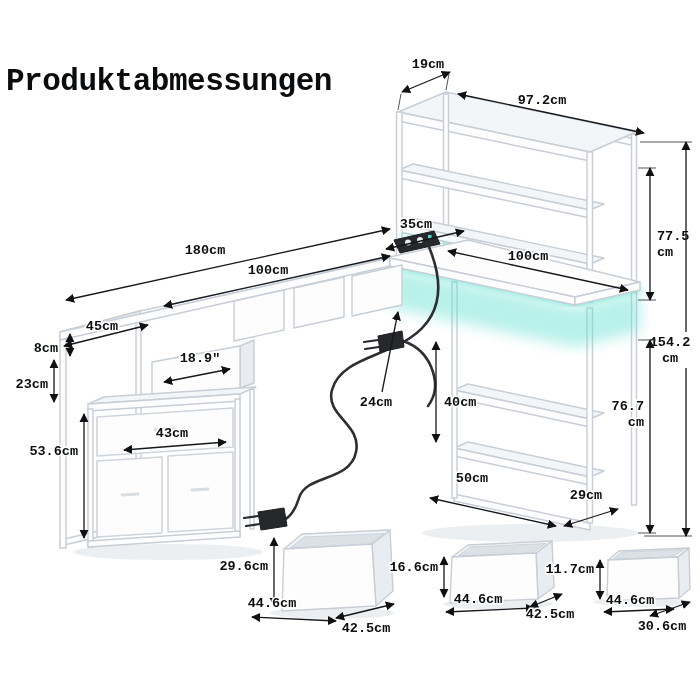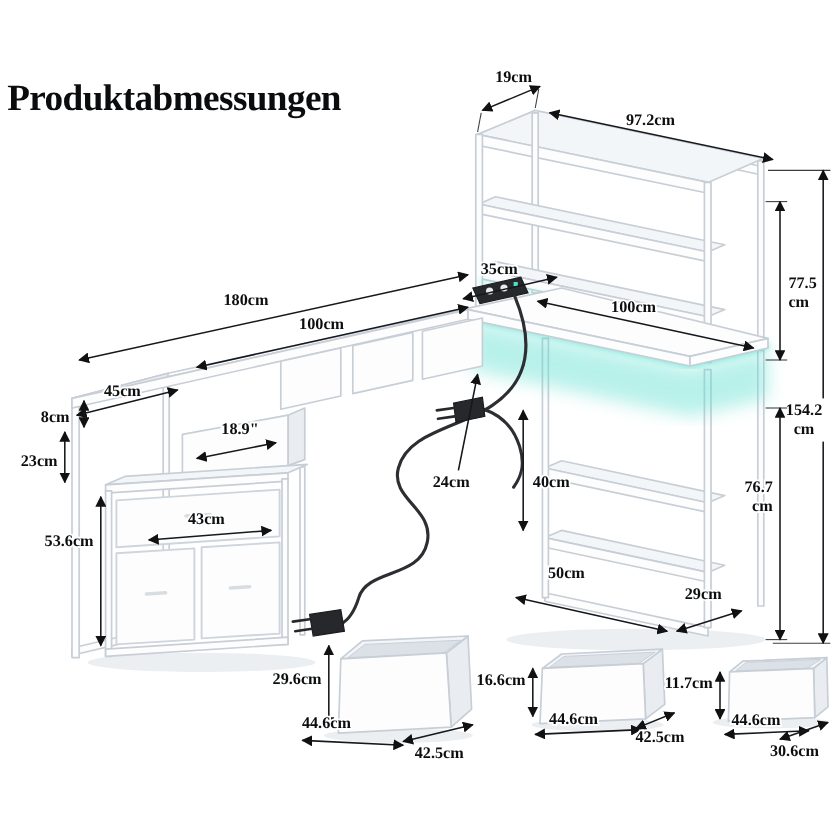--- a/index.html
+++ b/index.html
@@ -1,17 +1,17 @@
 <!DOCTYPE html>
 <html><head>
 <meta charset="utf-8">
 <style>
   html,body{margin:0;padding:0;background:#fff;}
   .stage{position:relative;width:700px;height:700px;background:#ffffff;overflow:hidden;
-         font-family:Liberation Serif, serif;}
+         font-family:Liberation Mono, monospace;}
   .title{position:absolute;left:6px;top:64px;margin:0;font-size:31px;font-weight:800;
          color:#0b0c0e;letter-spacing:-0.5px;}
   svg{position:absolute;left:0;top:0;}
   .furn{fill:#fdfdfe;stroke:#c7ced6;stroke-width:1.4;stroke-linejoin:round;}
   .furn-top{fill:#f3f6f8;stroke:#c7ced6;stroke-width:1.4;stroke-linejoin:round;}
   .furn-side{fill:#e9edf1;stroke:#c7ced6;stroke-width:1.4;stroke-linejoin:round;}
   .inner{fill:#dbe1e7;stroke:#c7ced6;stroke-width:0.8;}
   .fabric{fill:#fdfdfe;stroke:#ced5dc;stroke-width:1.6;stroke-linejoin:round;}
   .shadow{fill:#eceff2;stroke:none;}
   .dim{stroke:#15181c;stroke-width:1.3;fill:none;}

